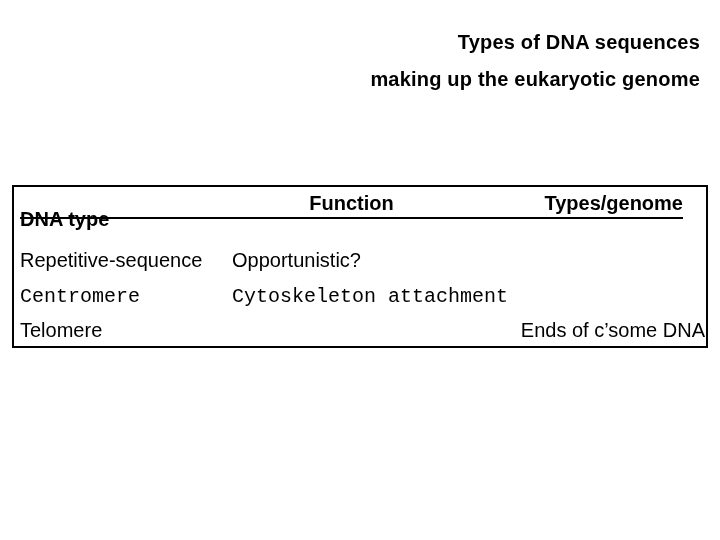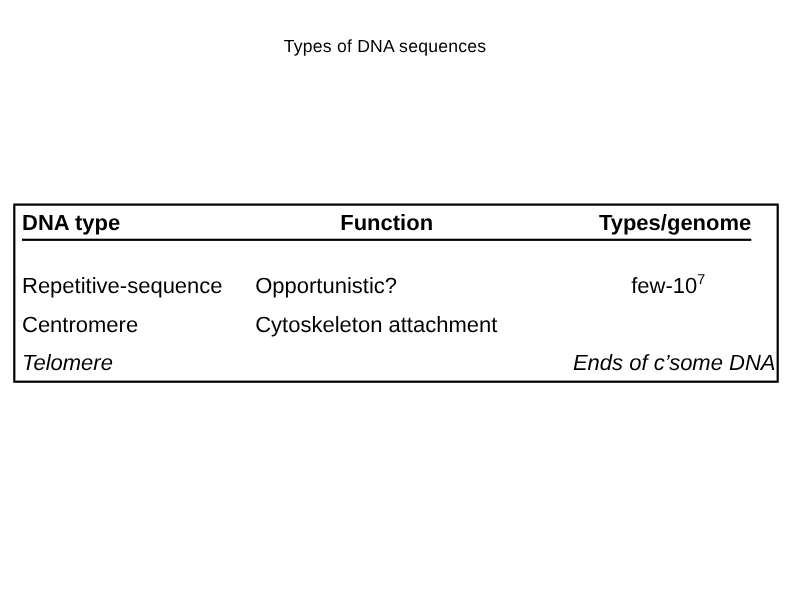--- a/index.html
+++ b/index.html
@@ -10,23 +10,23 @@
     background: #ffffff;
     color: #000000;
     font-family: "Liberation Sans", sans-serif;
     overflow: hidden;
   }
   .title {
     position: absolute;
     top: 24px;
     left: 0;
     width: 700px;
-    text-align: center;
-    font-weight: normal;
-    font-size: 16px;
+    text-align: right;
+    font-weight: bold;
+    font-size: 20px;
     line-height: 37px;
     letter-spacing: 0.2px;
   }
   .table-box {
     position: absolute;
     left: 12px;
     top: 185px;
     width: 696px;
     height: 163px;
     border: 2px solid #000000;
@@ -38,63 +38,63 @@
     left: 6px;
     top: 3px;
     width: 663px;
     height: 27px;
     line-height: 27px;
     border-bottom: 2px solid #000000;
     font-weight: bold;
     text-align: center;
     white-space: nowrap;
   }
-  .header-row .c1 { position: absolute; left: 0; }
+  .header-row .c1 { position: absolute; left: 0; margin-top: 16px; }
   .header-row .c3h { position: absolute; right: 0; }
   .row {
     position: absolute;
     left: 0;
     width: 100%;
     height: 27px;
     line-height: 27px;
     white-space: nowrap;
   }
   .row .c1 { position: absolute; left: 6px; }
   .row .c2 { position: absolute; left: 218px; }
   .row .c3 { position: absolute; left: 496px; width: 195px; }
   .num-center { text-align: center; }
   .num-right { text-align: right; }
   .row-1 { top: 30px; }
   .row-2 { top: 60px; }
-  .row-3 { top: 96px; }
-  .row-4 { top: 130px; font-style: italic; }
+  .row-3 { top: 96px; font-family: Liberation Mono, monospace; }
+  .row-4 { top: 130px; }
   sup { font-size: 13px; line-height: 0; }
 </style>
 </head>
 <body>
 
 <div class="slide">
 
   <div class="title">
     <div>Types of DNA sequences</div>
+    <div>making up the eukaryotic genome</div>
   </div>
 
   <div class="table-box">
 
     <div class="header-row">
       <span class="c1">DNA type</span>
       <span class="c2h">Function</span>
       <span class="c3h">Types/genome</span>
     </div>
 
 
     <div class="row row-2">
       <span class="c1">Repetitive-sequence</span>
       <span class="c2">Opportunistic?</span>
-      <span class="c3 num-center"><span>few-10</span><sup>7</sup></span>
     </div>
 
     <div class="row row-3">
       <span class="c1">Centromere</span>
       <span class="c2">Cytoskeleton attachment</span>
     </div>
 
     <div class="row row-4">
       <span class="c1">Telomere</span>
       <span class="c3 num-right">Ends of c’some DNA</span>

